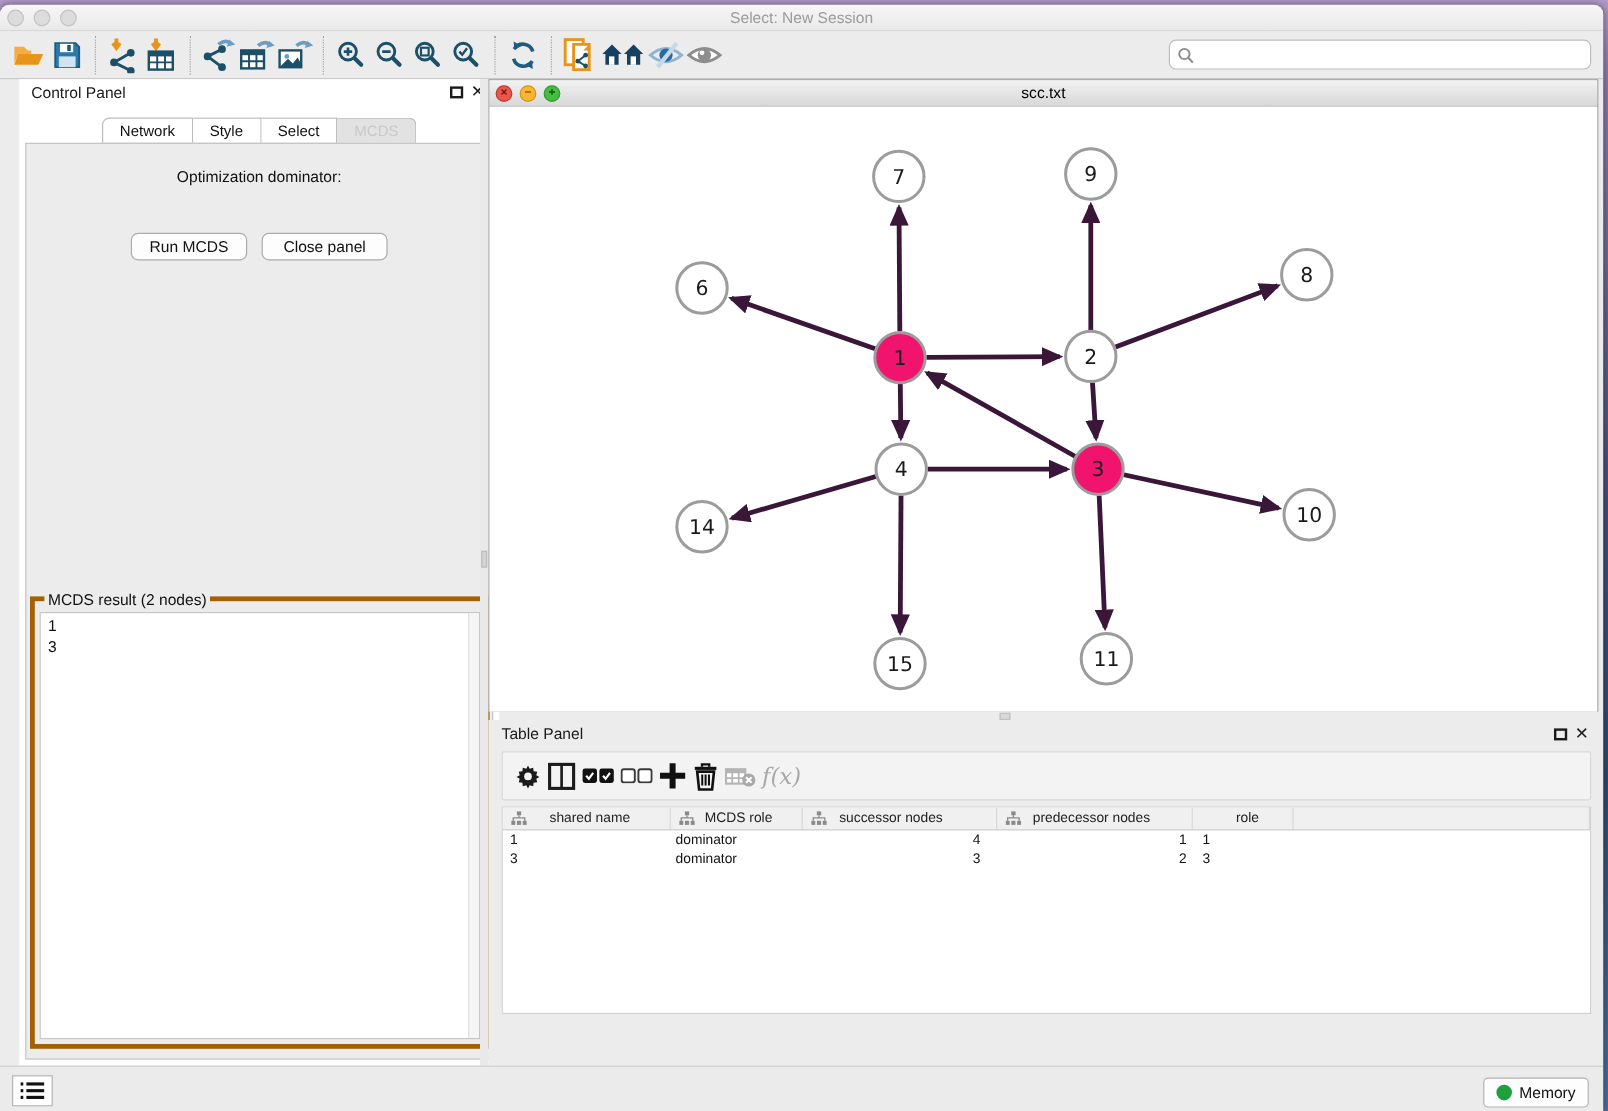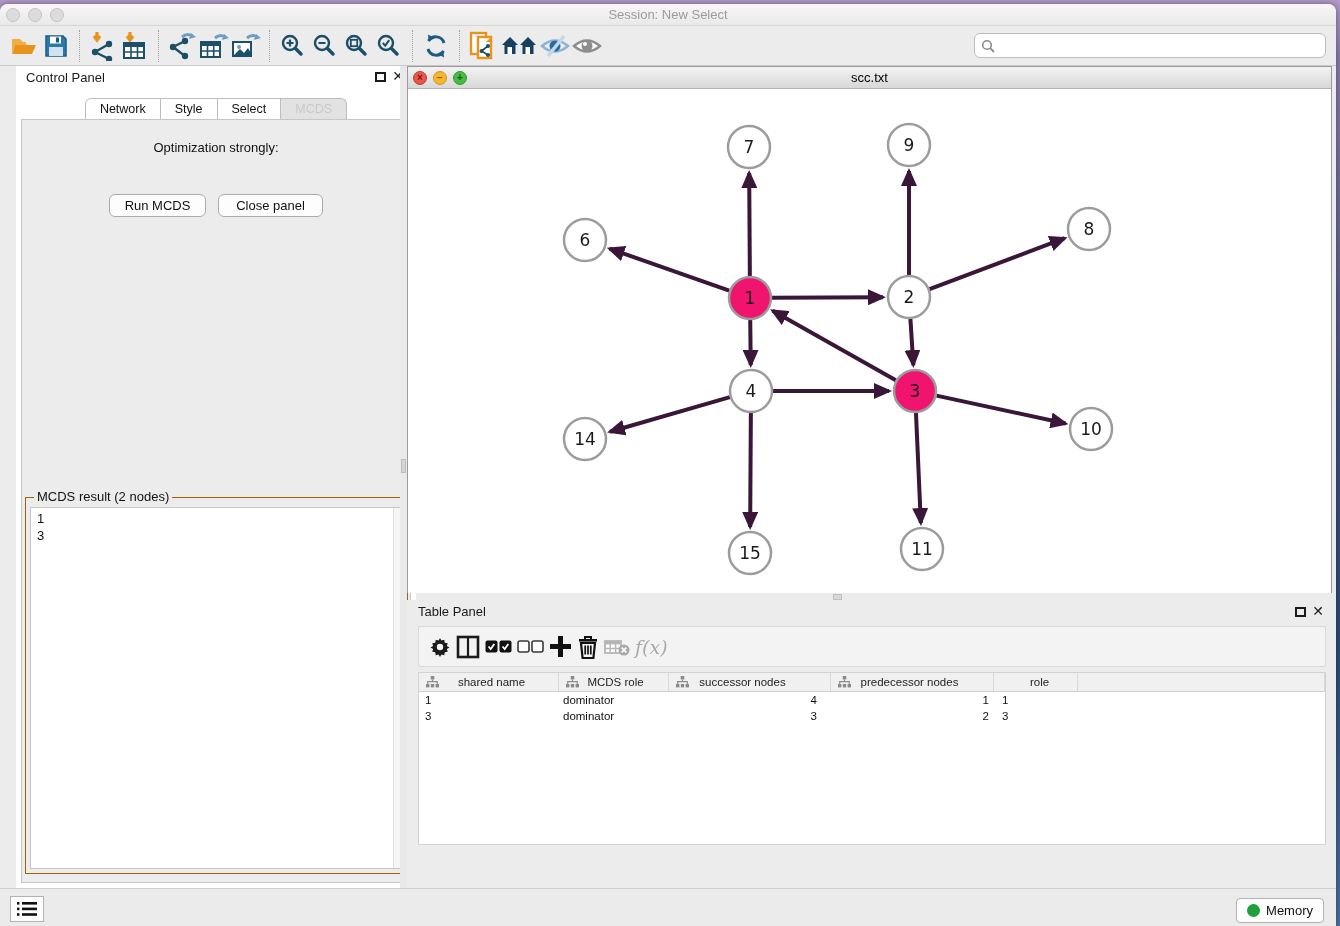--- a/index.html
+++ b/index.html
@@ -46,21 +46,21 @@
   .selectbox { position:absolute; left:39px; top:40px; width:312px; height:24px; background:#fff;
     border:1px solid #a9a9a9; border-radius:5px; font-size:13px; color:#111;
     display:flex; align-items:center; padding-left:9px; }
   .chev { position:absolute; right:9px; top:4px; display:flex; flex-direction:column; gap:2px; }
   .chev i { width:0; height:0; border-left:4px solid transparent; border-right:4px solid transparent; }
   .chev .up { border-bottom:5px solid #555; }
   .chev .dn { border-top:5px solid #555; }
   .pbtn { position:absolute; top:74px; height:23px; background:#fdfdfd; border:1px solid #ababab;
     border-radius:6px; font-size:13px; color:#111; text-align:center; line-height:21px; }
   .fieldset { position:absolute; left:3px; top:377px; width:383px; height:377px;
-    border:1px solid #a16207; }
+    border:4px solid #a16207; }
   .legend { position:absolute; top:-9px; left:8px; background:#ececec; padding:0 3px; font-size:13px; color:#111; }
   .resultarea { position:absolute; left:4px; right:4px; top:9px; bottom:4px; background:#fff;
     border:1px solid #c6c6c6; font-size:13px; color:#111; padding:2px 6px; line-height:17px; }
   .rscroll { position:absolute; right:0; top:0; bottom:0; width:9px; background:#f5f5f5; border-left:1px solid #e0e0e0; }
 
   
   .vsplit { position:absolute; left:400px; top:62px; width:7px; height:822px; background:#e9e9e9; }
   .vgrip { position:absolute; left:1px; top:393px; width:5px; height:14px; background:#d3d3d3; border:1px solid #bdbdbd; }
 
   
@@ -120,21 +120,21 @@
 </style>
 </head>
 <body>
 
 <div class="win">
 
   <div class="titlebar">
     <span class="tdot" style="left:6px"></span>
     <span class="tdot" style="left:28px"></span>
     <span class="tdot" style="left:50px"></span>
-    <div class="apptitle">Session: New Select</div>
+    <div class="apptitle">Select: New Session</div>
   </div>
 
   <div class="toolbar">
     <span class="tbico">
       <svg width="28" height="26" viewBox="0 0 28 26">
           <path d="M2 6 h8 l3 3 h3 v3 H5 L2 20 Z" fill="#f2ad45"></path>
           <path d="M5 12 h21 l-4 9 H2 Z" fill="#e8941a"></path>
         </svg>
     </span>
     <span class="tbico">
@@ -279,21 +279,21 @@
       <span class="float-ic" style="right:30px"></span>
       <span class="close-ic" style="right:12px">✕</span>
     </div>
     <div class="ptabs">
       <span class="ptab">Network</span>
       <span class="ptab">Style</span>
       <span class="ptab">Select</span>
       <span class="ptab active">MCDS</span>
     </div>
     <div class="innerpanel">
-      <div class="optlabel">Optimization strongly:</div>
+      <div class="optlabel">Optimization dominator:</div>
       <div class="pbtn" style="left:87px; width:97px;">Run MCDS</div>
       <div class="pbtn" style="left:196px; width:105px;">Close panel</div>
       <div class="fieldset">
         <span class="legend">MCDS result (2 nodes)</span>
         <div class="resultarea">
           <div>1</div>
           <div>3</div>
           <span class="rscroll"></span>
         </div>
       </div>

